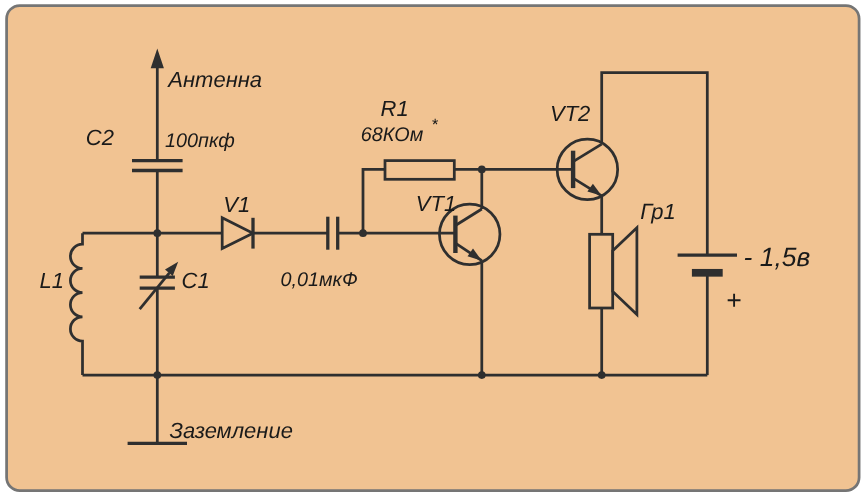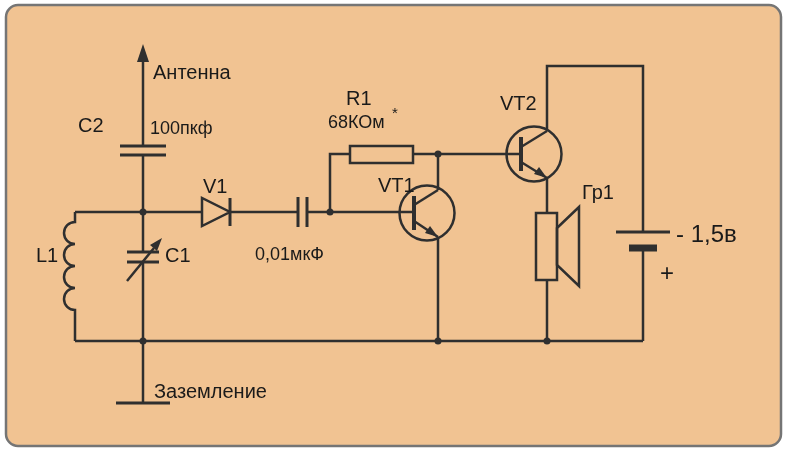--- a/index.html
+++ b/index.html
@@ -4,21 +4,21 @@
 <style>
   html, body {
     margin: 0;
     padding: 0;
     background: var(--page, #ffffff);
     width: 787px;
     height: 451px;
     overflow: hidden;
     font-family: "Liberation Sans", sans-serif;
   }
-  .stage { position: relative; width: 722px; height: 451px; }
+  .stage { position: relative; width: 722px; height: 451px; font-style: italic; }
   svg { display: block; }
   .panel {
     fill: var(--background, #f1c392);
     stroke: var(--border, #757575);
     stroke-width: 2.5;
   }
   .wire {
     stroke: var(--ink, #2f2f2f);
     stroke-width: 2.5;
     fill: none;

